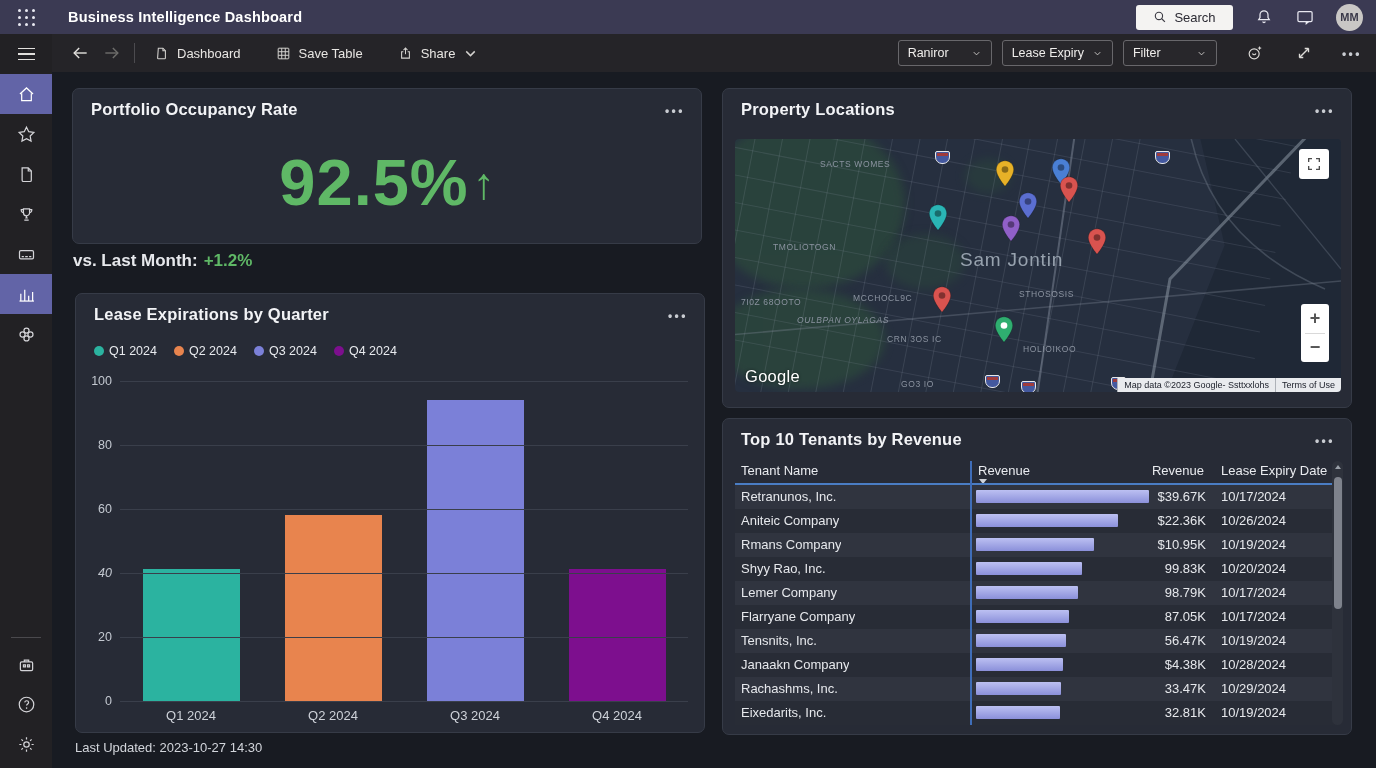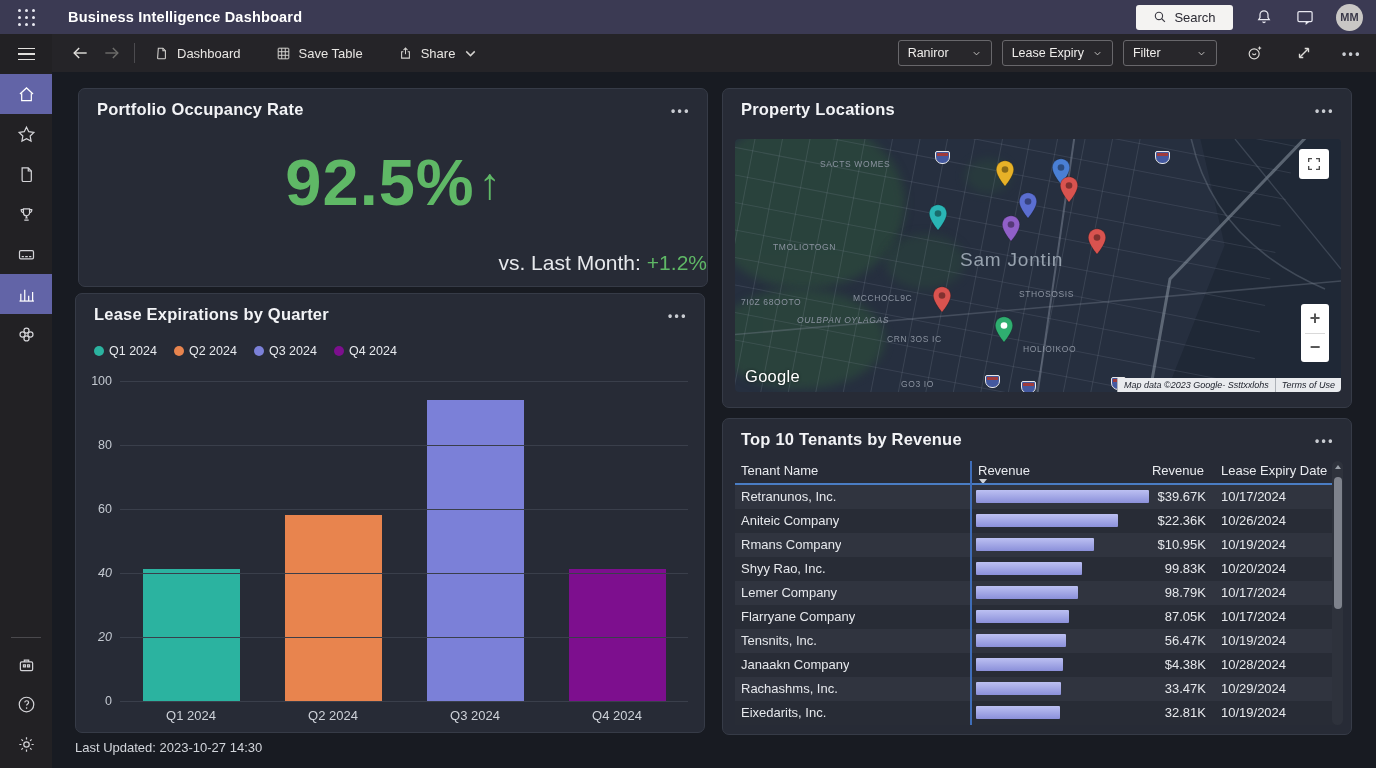--- a/index.html
+++ b/index.html
@@ -41,25 +41,25 @@
   .side-bottom{position:absolute;bottom:4px;left:0;width:52px;display:flex;flex-direction:column;align-items:center;}
   .side-div{width:30px;height:1px;background:#4a494d;margin-bottom:6px;}
 
   
   .main{position:absolute;left:52px;top:72px;width:1324px;height:696px;background:#181b22;}
   .card{position:absolute;background:#272b36;border:1px solid #363b47;border-radius:7px;}
   .card-title{position:absolute;left:18px;top:11px;color:#f2f3f6;font-size:16.5px;font-weight:700;letter-spacing:.2px;}
   .card-more{position:absolute;right:16px;top:12px;}
 
   
-  .kpi-card{left:26px;top:16px;width:630px;height:199px;}
+  .kpi-card{left:20px;top:16px;width:630px;height:156px;}
   .kpi-value-row{position:absolute;left:0;top:56px;width:100%;text-align:center;color:#5fb866;}
   .kpi-value{font-size:65px;font-weight:700;letter-spacing:1px;}
   .kpi-arrow{font-size:44px;font-weight:400;position:relative;top:-6px;margin-left:4px;}
-  .kpi-sub{position:absolute;left:0;top:162px;width:100%;text-align:right;font-size:21px;color:#e6e8ec;}
+  .kpi-sub{position:absolute;left:0;top:162px;width:100%;text-align:left;font-size:17px;color:#e6e8ec;font-weight:bold;}
   .kpi-sub .delta{color:#5fb866;margin-left:6px;}
 
   
   .chart-card{left:23px;top:221px;width:630px;height:440px;}
   .legend{position:absolute;left:18px;top:50px;display:flex;gap:17px;align-items:center;}
   .legend-item{display:flex;align-items:center;gap:5px;color:#e8eaee;font-size:12.5px;}
   .legend-dot{width:10px;height:10px;border-radius:50%;}
   .plot{position:absolute;left:44px;right:16px;top:88px;height:320px;}
   .gridline{position:absolute;left:0;right:0;height:1px;background:#3a3f4b;}
   .ylabel{position:absolute;width:32px;text-align:right;color:#c3c8d0;font-size:12.5px;}
@@ -83,21 +83,21 @@
   .pin{position:absolute;z-index:5;transform:translate(-50%,-100%);}
   .shield{position:absolute;width:15px;height:13px;background:#44599f;border:1px solid #e8e8e8;border-radius:2px 2px 7px 7px;z-index:3;}
   .shield::before{content:"";position:absolute;left:1px;right:1px;top:1px;height:3px;background:#a03c3c;}
   .map-fullscreen{position:absolute;right:12px;top:10px;width:30px;height:30px;background:#fff;border-radius:3px;border:none;display:flex;align-items:center;justify-content:center;cursor:pointer;z-index:8;}
   .map-fullscreen svg{width:16px;height:16px;color:#4c4c4c;}
   .map-zoom{position:absolute;right:12px;bottom:30px;width:28px;height:58px;background:#fff;border-radius:3px;z-index:8;display:flex;flex-direction:column;}
   .map-zoom .zbtn{flex:1;display:flex;align-items:center;justify-content:center;font-size:18px;color:#565656;cursor:pointer;font-weight:700;}
   .map-zoom .zdiv{height:1px;background:#d9d9d9;margin:0 4px;}
   .google-logo{position:absolute;left:10px;bottom:6px;color:#fff;font-size:16.5px;letter-spacing:.3px;z-index:8;text-shadow:0 0 3px rgba(0,0,0,.6);}
   .map-attr{position:absolute;right:0;bottom:0;display:flex;z-index:8;}
-  .attr-chip{background:#e9ebee;color:#20242e;font-size:9px;padding:2px 6px;border-left:1px solid #aeb2b8;white-space:nowrap;font-style:italic;}
+  .attr-chip{background:#e9ebee;color:#20242e;font-size:9px;padding:2px 6px;border-left:1px solid #aeb2b8;white-space:nowrap;}
 
   
   .table-card{left:670px;top:346px;width:630px;height:317px;}
   .thead-label{position:absolute;top:44px;color:#e9ebef;font-size:13px;}
   .th-sort{position:absolute;left:256px;top:60px;width:0;height:0;border-left:4px solid transparent;border-right:4px solid transparent;border-top:5px solid #cfd3da;}
   .thead-line{position:absolute;left:12px;width:599px;top:64px;height:2px;background:#4a7dc4;}
   .t-vline{position:absolute;left:247px;top:42px;height:264px;width:1.5px;background:#3f6db8;z-index:4;}
   .rows{position:absolute;left:12px;top:66px;width:606px;}
   .trow{position:relative;height:24px;line-height:24px;font-size:13px;color:#e6e8ec;}
   .trow.odd{background:#30343f;}
@@ -362,21 +362,21 @@
           <div class="gridline" style="bottom: 80%;"></div>
           <div class="gridline" style="bottom: 100%;"></div>
         </div>
       <div class="xlabels" id="xlabels">
           <div class="xslot">Q1 2024</div>
           <div class="xslot">Q2 2024</div>
           <div class="xslot">Q3 2024</div>
           <div class="xslot">Q4 2024</div>
         </div>
     <div class="ylabel" style="left: 4px; top: 400px;">0</div>
-        <div class="ylabel" style="left: 4px; top: 336px; font-style: italic;">20</div>
+        <div class="ylabel" style="left: 4px; top: 336px;">20</div>
         <div class="ylabel" style="left: 4px; top: 272px; font-style: italic;">40</div>
         <div class="ylabel" style="left: 4px; top: 208px;">60</div>
         <div class="ylabel" style="left: 4px; top: 144px;">80</div>
         <div class="ylabel" style="left: 4px; top: 80px;">100</div>
       </section>
 
     <section class="card map-card">
       <div class="card-title">Property Locations</div>
       <span class="card-more more"></span>
       <div class="map" id="map">

